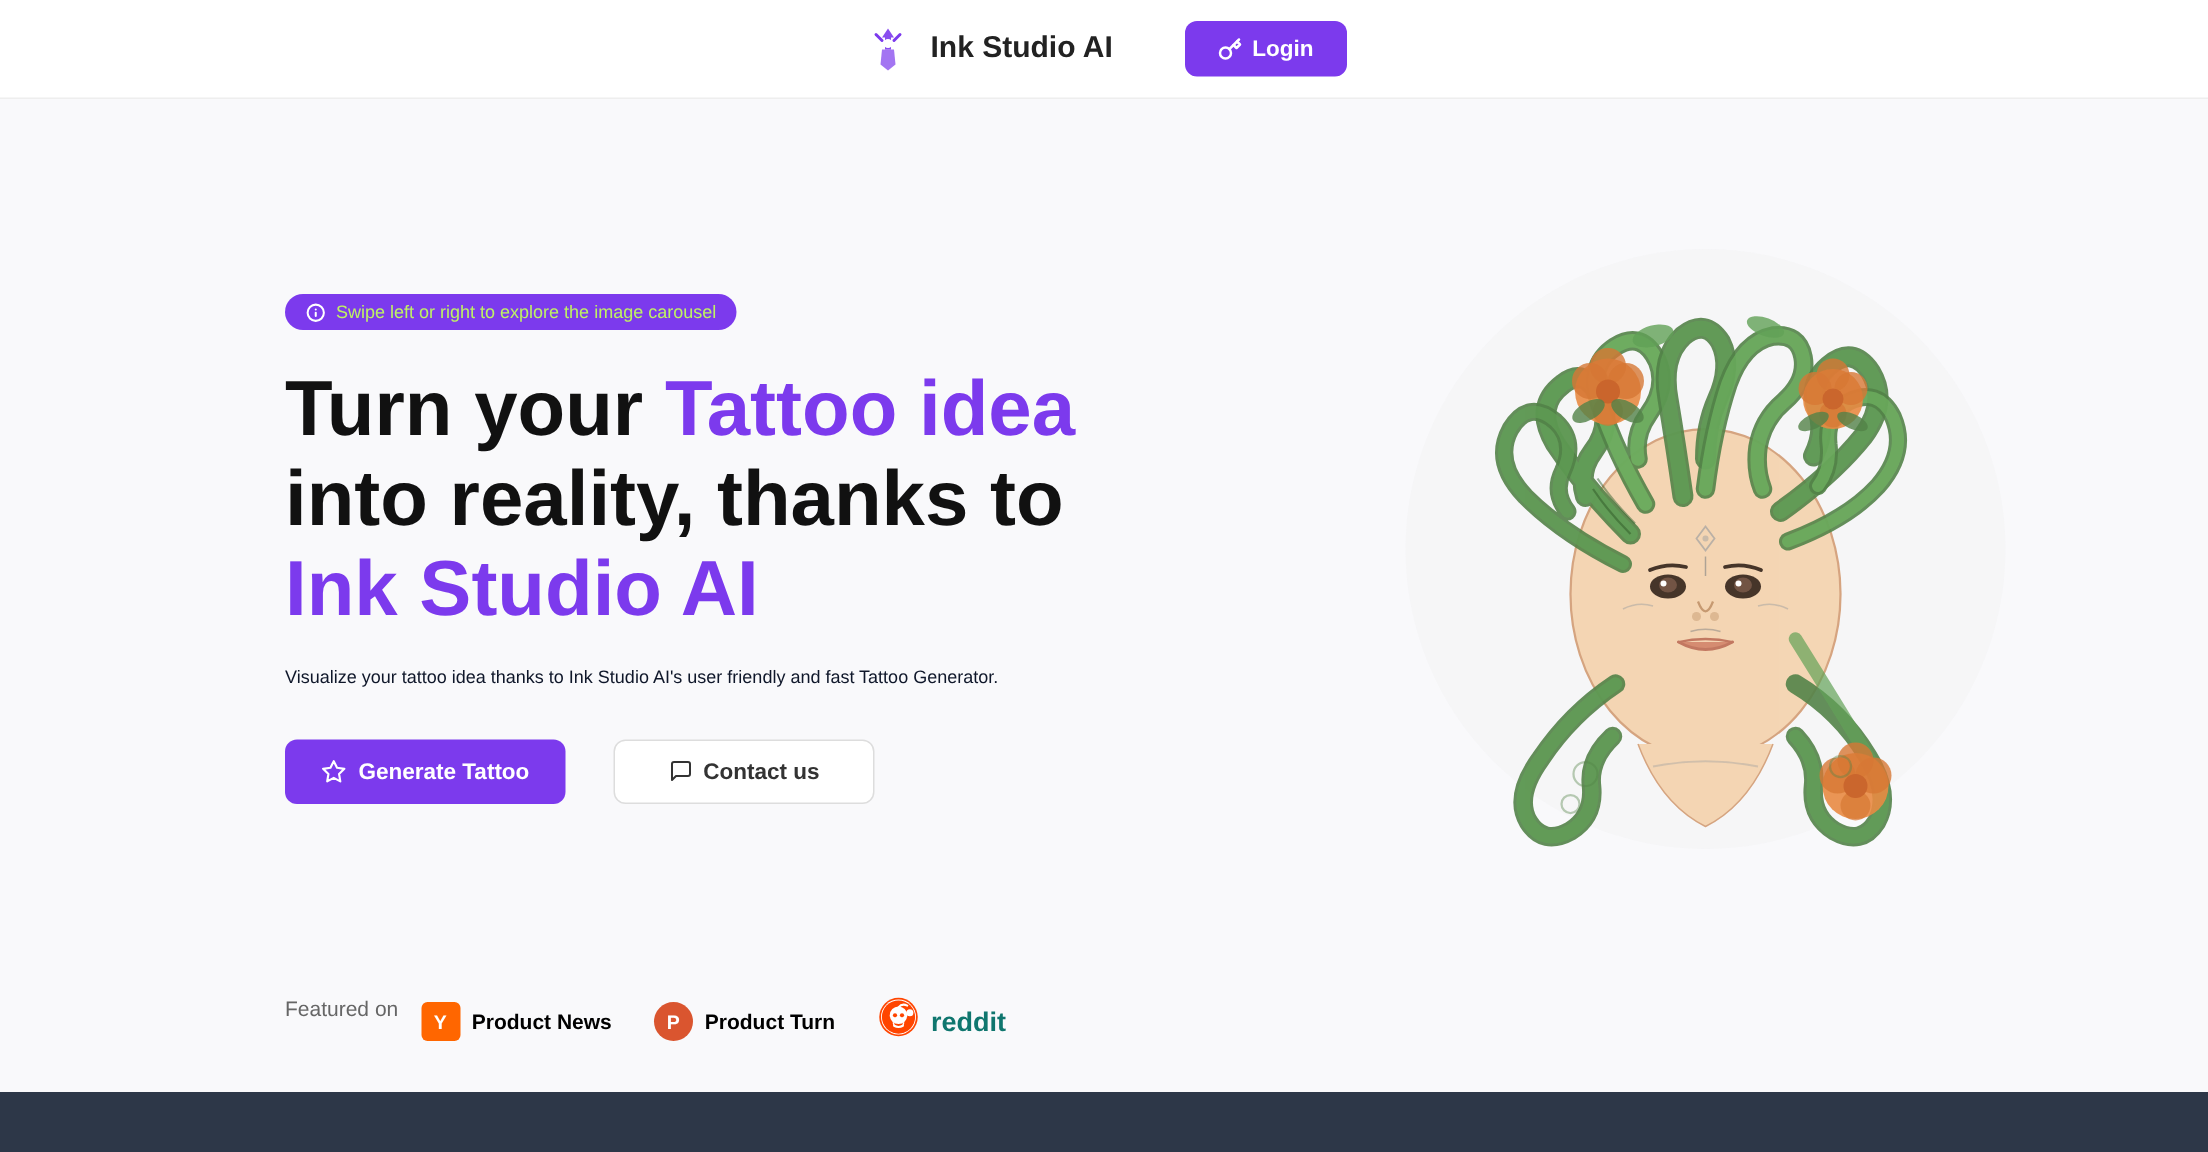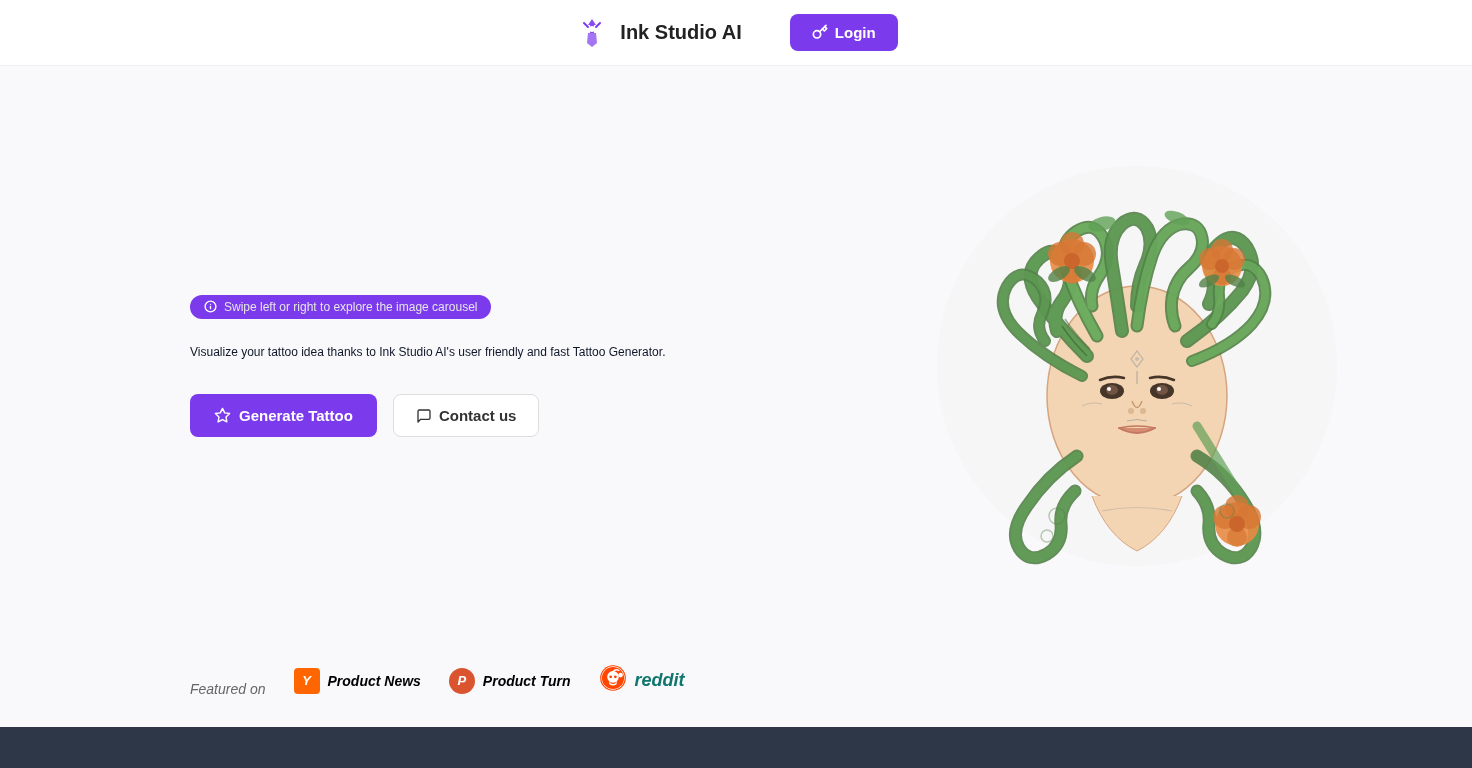--- a/index.html
+++ b/index.html
@@ -11,65 +11,65 @@
       gap: 48px; padding: 14px 60px; background: #fff;
       border-bottom: 1px solid #eee; position: relative;
     }
     .nav-logo { display: flex; align-items: center; gap: 10px; text-decoration: none; }
     .nav-logo-text { font-size: 20px; font-weight: 700; color: #222; }
     .nav-links { display: flex; gap: 36px; align-items: center; }
     .nav-link { text-decoration: none; color: #333; font-size: 15px; font-weight: 500; }
     .login-btn {
       background: #7c3aed; color: #fff; border: none; padding: 10px 22px;
       border-radius: 8px; font-size: 15px; font-weight: 600; cursor: pointer;
-      display: flex; align-items: flex-start; gap: 7px;
+      display: flex; align-items: flex-end; gap: 7px;
     }
 
     
     .hero {
       display: flex; align-items: center; justify-content: space-between;
       padding: 60px 120px 40px 190px; min-height: 580px;
     }
     .hero-left { max-width: 560px; }
     .carousel-hint {
       display: inline-flex; align-items: center; gap: 7px;
-      background: #7c3aed; color: #e5e5e5; font-size: 12px; font-weight: 500;
+      background: #7c3aed; color: #bef264; font-size: 12px; font-weight: 500;
       padding: 5px 14px; border-radius: 20px; margin-bottom: 24px;
     }
     .hero-title {
       font-size: 52px; font-weight: 800; line-height: 1.15; color: #111;
       margin-bottom: 18px;
     }
     .hero-title .highlight { color: #7c3aed; }
     .hero-subtitle {
       font-size: 12px; color: #0f172a; margin-bottom: 32px; line-height: 1.6;
     }
-    .hero-buttons { display: flex; gap: 16px; align-items: center; }
+    .hero-buttons { display: flex; gap: 32px; align-items: center; }
     .btn-generate {
       background: #7c3aed; color: #fff; border: none; padding: 13px 24px;
       border-radius: 8px; font-size: 15px; font-weight: 600; cursor: pointer;
       display: flex; align-items: center; gap: 8px;
     }
     .btn-contact {
-      background: #fff; color: #333; border: 1.5px solid #ddd; padding: 12px 22px;
+      background: #fff; color: #333; border: 1.5px solid #ddd; padding: 12px 36px;
       border-radius: 8px; font-size: 15px; font-weight: 600; cursor: pointer;
       display: flex; align-items: center; gap: 7px;
     }
 
     
     .hero-image {
       width: 430px; height: 430px; flex-shrink: 0;
       display: flex; align-items: center; justify-content: center;
     }
     .medusa-svg { width: 420px; height: 420px; }
 
     
     .featured {
-      display: flex; align-items: flex-end; gap: 28px;
-      padding: 18px 190px 30px; background: #f9f9fb; font-style: italic;
+      display: flex; align-items: flex-start; gap: 15px;
+      padding: 18px 190px 30px; background: #f9f9fb;
     }
     .featured-label { font-size: 14px; color: #666; }
     .featured-items { display: flex; align-items: center; gap: 28px; }
     .featured-item { display: flex; align-items: center; gap: 8px; font-size: 14px; font-weight: 700; cursor: pointer; }
     .hn-badge {
       background: #ff6600; color: #fff; font-weight: 800; font-size: 13px;
       width: 26px; height: 26px; border-radius: 4px; display: flex; align-items: center; justify-content: center;
     }
     .ph-badge {
       background: #da552f; color: #fff; font-weight: 800; font-size: 13px;
@@ -115,20 +115,23 @@
 <section class="hero">
   <div class="hero-left">
     <div class="carousel-hint">
       <svg width="13" height="13" viewBox="0 0 24 24" fill="none" stroke="white" stroke-width="2.5" stroke-linecap="round" stroke-linejoin="round">
         <circle cx="12" cy="12" r="10"></circle>
         <line x1="12" y1="8" x2="12" y2="8"></line>
         <line x1="12" y1="12" x2="12" y2="16"></line>
       </svg>
       <span>Swipe left or right to explore the image carousel</span>
     </div>
+    <h1 class="hero-title">
+      <span>Turn your </span><span class="highlight">Tattoo idea</span><span> into reality, thanks to </span><span class="highlight">Ink Studio AI</span>
+    </h1>
     <p class="hero-subtitle">Visualize your tattoo idea thanks to Ink Studio AI's user friendly and fast Tattoo Generator.</p>
     <div class="hero-buttons">
       <button class="btn-generate">
         <svg width="17" height="17" viewBox="0 0 24 24" fill="none" stroke="white" stroke-width="2" stroke-linecap="round" stroke-linejoin="round">
           <path d="M12 2l3.09 6.26L22 9.27l-5 4.87 1.18 6.88L12 17.77l-6.18 3.25L7 14.14 2 9.27l6.91-1.01L12 2z"></path>
         </svg>
         <span>Generate Tattoo</span>
       </button>
       <button class="btn-contact">
         <svg width="16" height="16" viewBox="0 0 24 24" fill="none" stroke="#333" stroke-width="2" stroke-linecap="round" stroke-linejoin="round">

